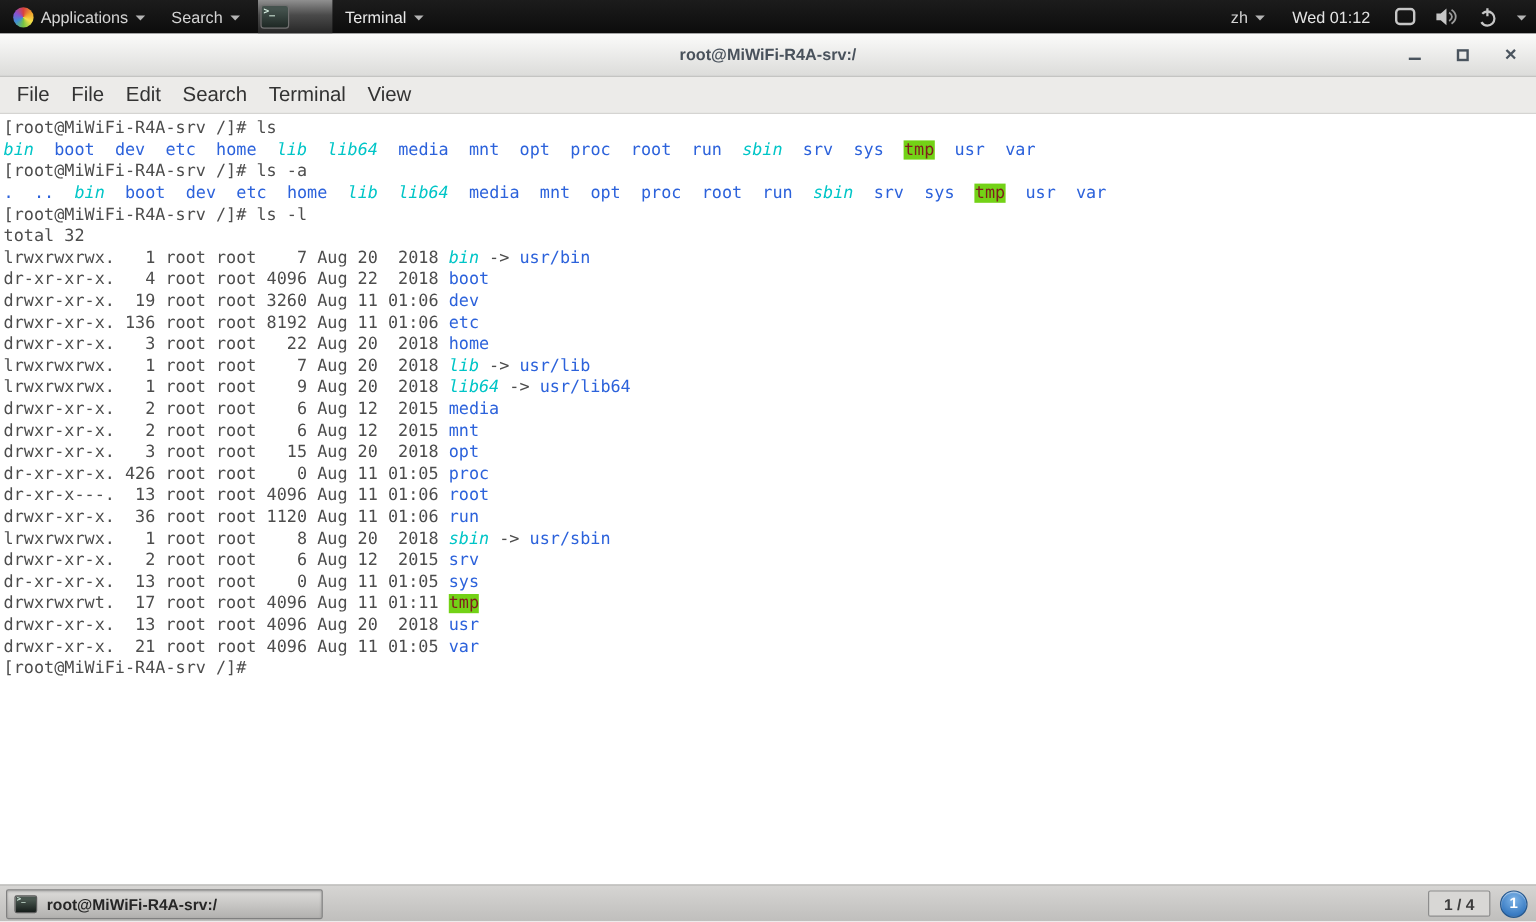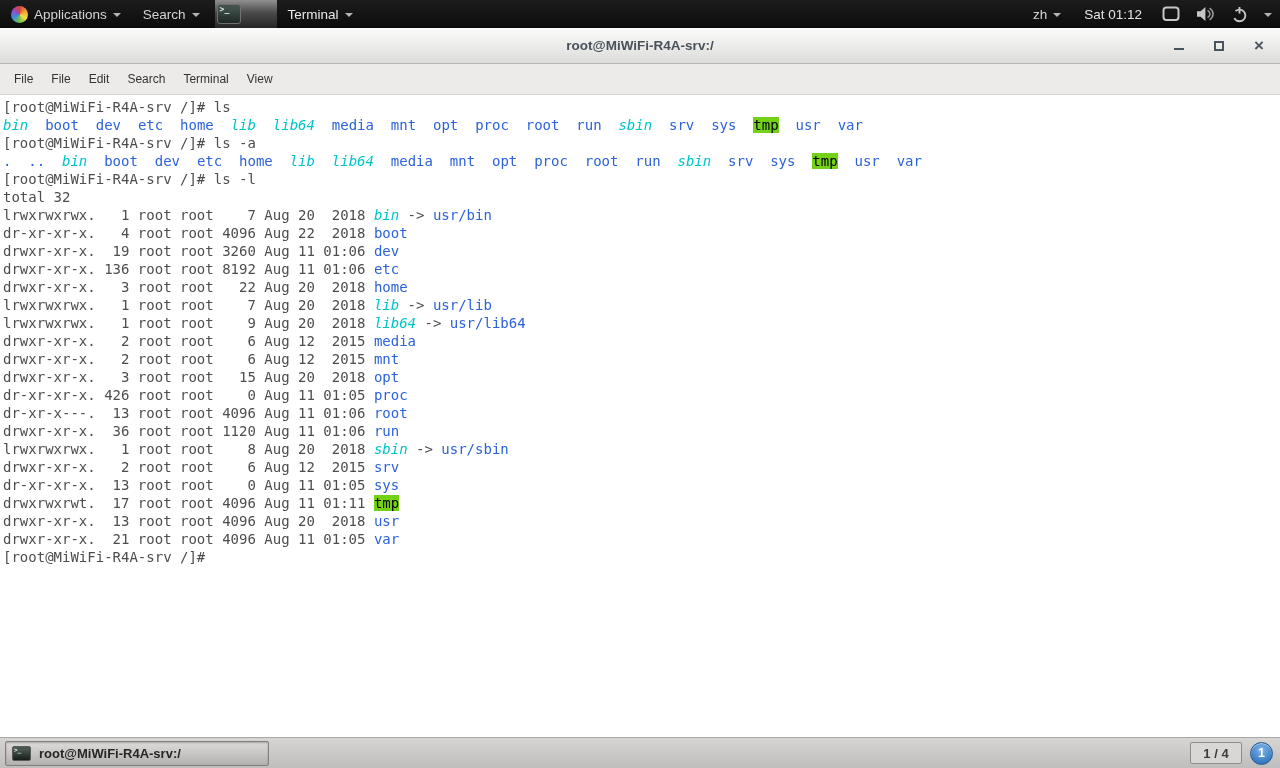--- a/index.html
+++ b/index.html
@@ -34,30 +34,30 @@
   .title { font-weight:bold; font-size:13.5px; color:#49525c; }
   .win-controls { position:absolute; right:14px; top:0; height:100%;
                   display:flex; align-items:center; gap:26px; }
   .wc { display:flex; align-items:center; justify-content:center; width:14px; height:14px; }
   .wc-min-glyph { display:block; width:10px; height:2px; background:#4a545e; margin-top:6px; }
   .wc-max-glyph { display:block; width:10px; height:10px; border:2px solid #4a545e; }
   .wc-close-glyph { font-size:17px; font-weight:bold; color:#4a545e; line-height:10px; }
 
   
   .menubar { height:31px; background:#ecebe9; border-bottom:1px solid #d5d4d2;
-             display:flex; align-items:center; padding-left:5px; font-size:12px; color:#333; }
+             display:flex; align-items:center; padding-left:5px; font-size:17px; color:#333; }
   .menu-item { padding:0 9px; }
 
   
   .terminal { height:756px; background:#ffffff; }
   #term { font:14px/18px "DejaVu Sans Mono",monospace; color:var(--fg,#4d4d4d);
           padding:3px 0 0 3px; white-space:pre; }
   #term .dir { color:var(--dir,#2c62db); }
   #term .ln  { color:var(--ln,#00c5c7);font-style:italic; }
-  #term .tw  { color:#000000; background:var(--twbg,#73d216);margin-top:12px; }
+  #term .tw  { color:#7f1d1d; background:var(--twbg,#73d216);margin-top:12px; }
 
   
   .taskbar { position:absolute; left:0; bottom:0; width:100%; height:31px;
              background:linear-gradient(#d6d5d3,#bfbebc); border-top:1px solid #a8a7a5;
              display:flex; align-items:center; justify-content:space-between; padding:0 5px; }
   .task-btn { width:264px; height:25px; border:1px solid #808080; border-radius:2px;
               background:linear-gradient(#dddcda,#b2b1af); box-shadow:inset 0 1px 2px rgba(0,0,0,.25);
               display:flex; align-items:center; gap:8px; padding:0 6px; }
   .term-icon-sm { width:19px; height:15px; border-radius:2px; position:relative; flex:0 0 auto;
                   background:linear-gradient(#49564f 20%,#161d1a); border:1px solid #5a5a5a; }
@@ -96,21 +96,21 @@
     <div class="tb-menu">
       <span class="active-app-label">Terminal</span>
       <span class="caret"></span>
     </div>
   </div>
   <div class="tb-right">
     <div class="tb-menu">
       <span>zh</span>
       <span class="caret"></span>
     </div>
-    <div class="clock">Sat 01:12</div>
+    <div class="clock">Wed 01:12</div>
     <div class="status-icon">
       <svg width="18" height="16" viewBox="0 0 18 16">
         <rect x="1.5" y="1.5" width="15" height="12.5" rx="3" fill="none" stroke="#c6c6c6" stroke-width="2"></rect>
       </svg>
     </div>
     <div class="status-icon">
       <svg width="19" height="16" viewBox="0 0 19 16">
         <path d="M1 5.2h3.6L9.4 1v14L4.6 10.8H1z" fill="#c6c6c6"></path>
         <path d="M11.6 4.4c1.5 1 2.4 2.1 2.4 3.6s-.9 2.6-2.4 3.6" fill="none" stroke="#9a9a9a" stroke-width="1.5"></path>
         <path d="M13.6 2.2c2.2 1.5 3.5 3.3 3.5 5.8s-1.3 4.3-3.5 5.8" fill="none" stroke="#9a9a9a" stroke-width="1.5"></path>

